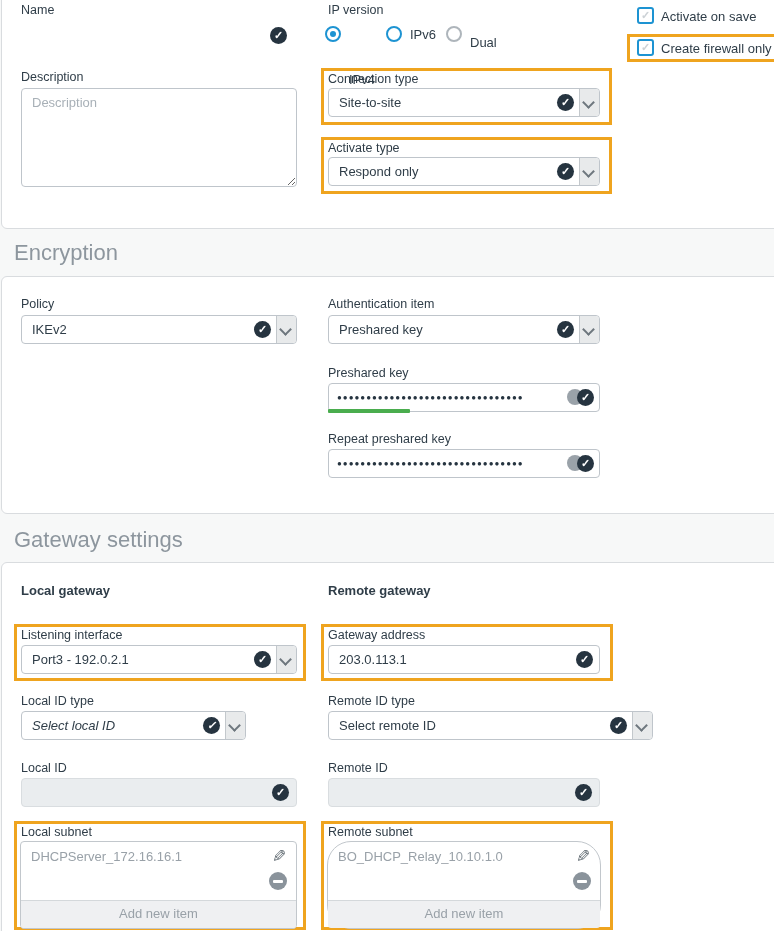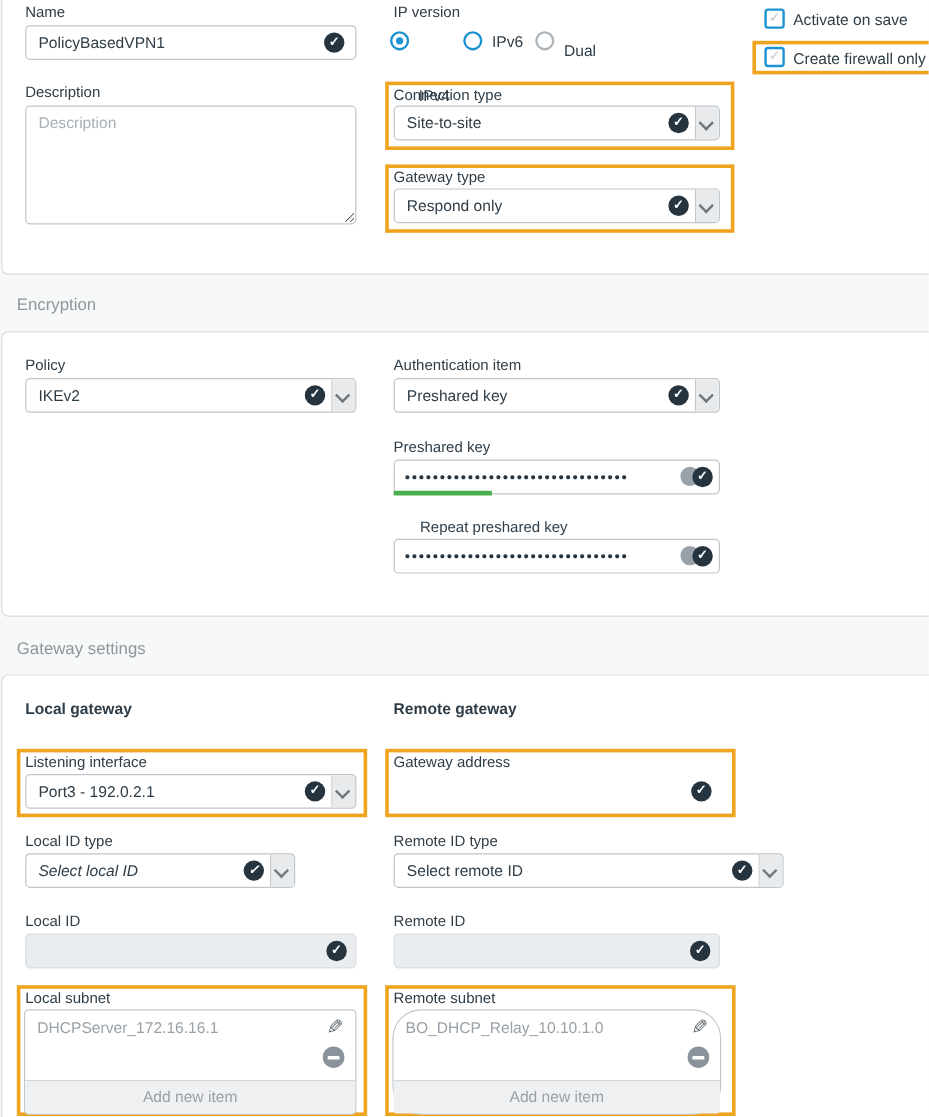--- a/index.html
+++ b/index.html
@@ -1,21 +1,21 @@
 <!DOCTYPE html>
 <html><head>
 <meta charset="utf-8">
 <style>
   html,body{margin:0;padding:0;}
   .screen{position:relative;width:774px;height:931px;background:#f7f8f8;overflow:hidden;
           font-family:"Liberation Sans",sans-serif;color:#2f3d48;}
   .panel{position:absolute;left:1px;width:830px;background:#fff;
          border:1px solid #d9dcdf;border-radius:6px;box-sizing:border-box;}
   .lbl{position:absolute;font-size:12.5px;line-height:14px;color:#2f3d48;white-space:nowrap;}
-  .hdr{position:absolute;font-size:14px;line-height:20px;color:#8d969e;white-space:nowrap;}
+  .hdr{position:absolute;font-size:22px;line-height:20px;color:#8d969e;white-space:nowrap;}
   .subhdr{position:absolute;font-size:13px;font-weight:bold;color:#2f3d48;white-space:nowrap;}
   .inp,.dd{position:absolute;background:#fff;border:1px solid #bfc5cb;border-radius:4px;
            font-size:13px;line-height:27px;box-sizing:border-box;padding:0 30px 0 10px;
            white-space:nowrap;overflow:hidden;color:#2f3d48;}
   .dd{padding-right:48px;}
   .inp.dis{background:#eaedef;border-color:#d9dde0;}
   input.inp{height:29px;font-family:"Liberation Sans",sans-serif;outline:none;}
   .ta{position:absolute;background:#fff;border:1px solid #bfc5cb;border-radius:4px;
       box-sizing:border-box;font-size:13px;padding:6px 10px;resize:both;outline:none;
       font-family:"Liberation Sans",sans-serif;color:#2f3d48;}
@@ -55,21 +55,20 @@
 </head>
 <body>
 
 <div class="screen">
 
   <div class="panel" style="top:-10px;height:239px;"></div>
   <div class="panel" style="top:276px;height:238px;"></div>
   <div class="panel" style="top:562px;height:420px;"></div>
 
   <div class="lbl" style="left:21px;top:3px;">Name</div>
-  <input class="inp" style="left: 21px; top: 21px; width: 276px;" readonly="" value="PolicyBasedVPN1">
   <span class="ck" style="left:270px;top:27px;">✓</span>
 
   <div class="lbl" style="left:21px;top:70px;">Description</div>
   <textarea class="ta" style="left: 21px; top: 88px; width: 276px; height: 99px;" readonly="" placeholder="Description"></textarea>
 
   <div class="lbl" style="left:328px;top:3px;">IP version</div>
   <span class="radio" style="left:325px;top:26px;">
       <span class="dot"></span>
     </span>
   <span class="rlbl" style="left:349px;top:28px;margin-top:45px;">IPv4</span>
@@ -82,21 +81,21 @@
   <div class="lbl" style="left:328px;top:72px;">Connection type</div>
   <div class="dd" style="left:328px;top:88px;width:272px;height:29px;">
     <span>Site-to-site</span>
     <span class="ck">✓</span>
     <span class="arrow">
         <span class="chev"></span>
       </span>
   </div>
 
   <div class="obox" style="left:321px;top:137px;width:291px;height:57px;"></div>
-  <div class="lbl" style="left:328px;top:141px;">Gateway type</div>
+  <div class="lbl" style="left:328px;top:141px;">Activate type</div>
   <div class="dd" style="left:328px;top:157px;width:272px;height:29px;">
     <span>Respond only</span>
     <span class="ck">✓</span>
     <span class="arrow">
         <span class="chev"></span>
       </span>
   </div>
 
   <span class="cbx" style="left:637px;top:7px;">✓</span>
   <span class="cblbl" style="left:661px;top:9px;">Activate on save</span>
@@ -124,21 +123,21 @@
         <span class="chev"></span>
       </span>
   </div>
 
   <div class="lbl" style="left:328px;top:366px;">Preshared key</div>
   <div class="dots" style="left:328px;top:383px;width:272px;height:29px;">●●●●●●●●●●●●●●●●●●●●●●●●●●●●●●●●</div>
   <span class="eyebg" style="left:567px;top:389px;"></span>
   <span class="ck" style="left:577px;top:389px;">✓</span>
   <div class="greenbar" style="left:328px;top:409px;width:82px;"></div>
 
-  <div class="lbl" style="left:328px;top:432px;margin-left:22px;">Repeat preshared key</div>
+  <div class="lbl" style="left:328px;top:432px;">Repeat preshared key</div>
   <div class="dots" style="left:328px;top:449px;width:272px;height:29px;">●●●●●●●●●●●●●●●●●●●●●●●●●●●●●●●●</div>
   <span class="eyebg" style="left:567px;top:455px;"></span>
   <span class="ck" style="left:577px;top:455px;">✓</span>
 
   <div class="hdr" style="left:14px;top:530px;">Gateway settings</div>
 
   <div class="subhdr" style="left:21px;top:583px;">Local gateway</div>
   <div class="subhdr" style="left:328px;top:583px;">Remote gateway</div>
 
   <div class="obox" style="left:14px;top:624px;width:292px;height:57px;"></div>
@@ -146,20 +145,21 @@
   <div class="dd" style="left:21px;top:645px;width:276px;height:29px;">
     <span>Port3 - 192.0.2.1</span>
     <span class="ck">✓</span>
     <span class="arrow">
         <span class="chev"></span>
       </span>
   </div>
 
   <div class="obox" style="left:321px;top:624px;width:292px;height:57px;"></div>
   <div class="lbl" style="left:328px;top:628px;">Gateway address</div>
+  <input class="inp" style="left: 328px; top: 645px; width: 272px;" readonly="" value="203.0.113.1">
   <span class="ck" style="left:576px;top:651px;">✓</span>
 
   <div class="lbl" style="left:21px;top:694px;">Local ID type</div>
   <div class="dd" style="left:21px;top:711px;width:225px;height:29px;font-style:italic;">
     <span>Select local ID</span>
     <span class="ck">✓</span>
     <span class="arrow">
         <span class="chev"></span>
       </span>
   </div>

